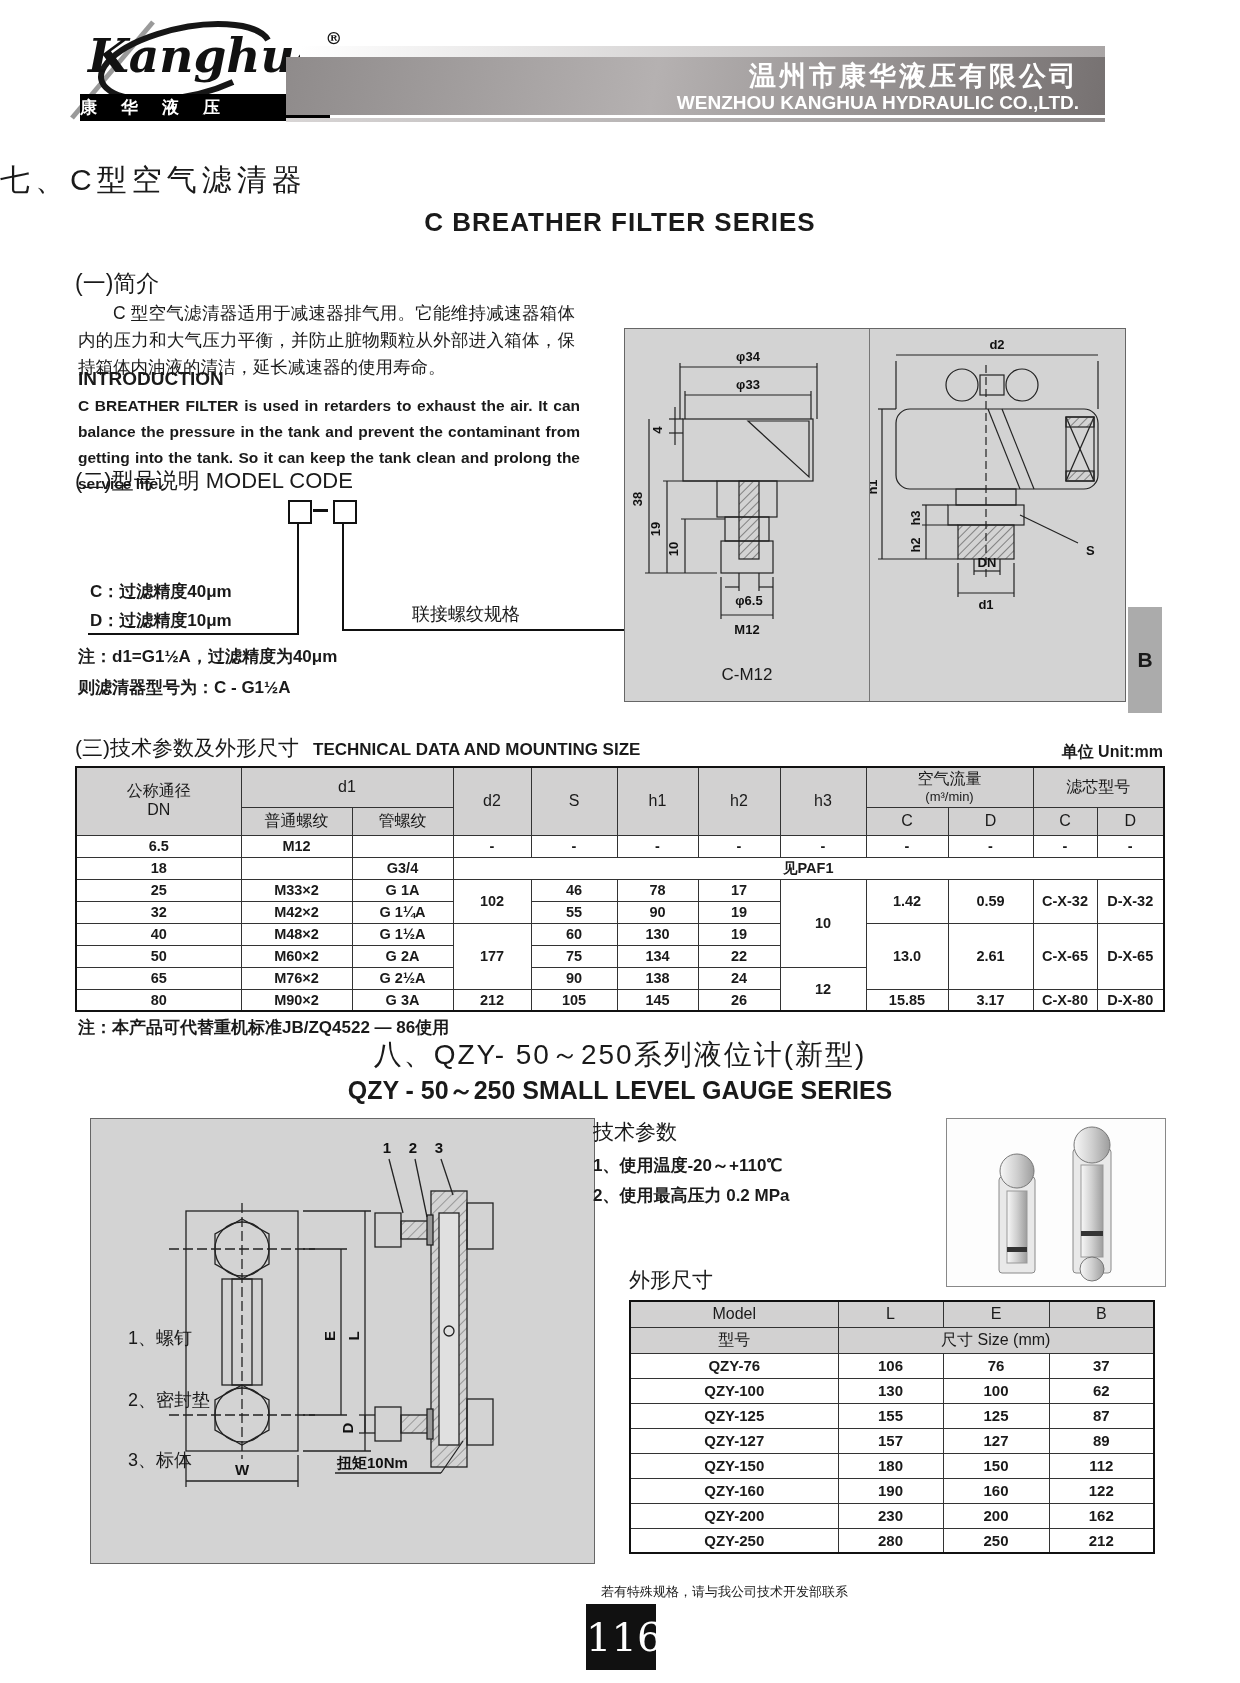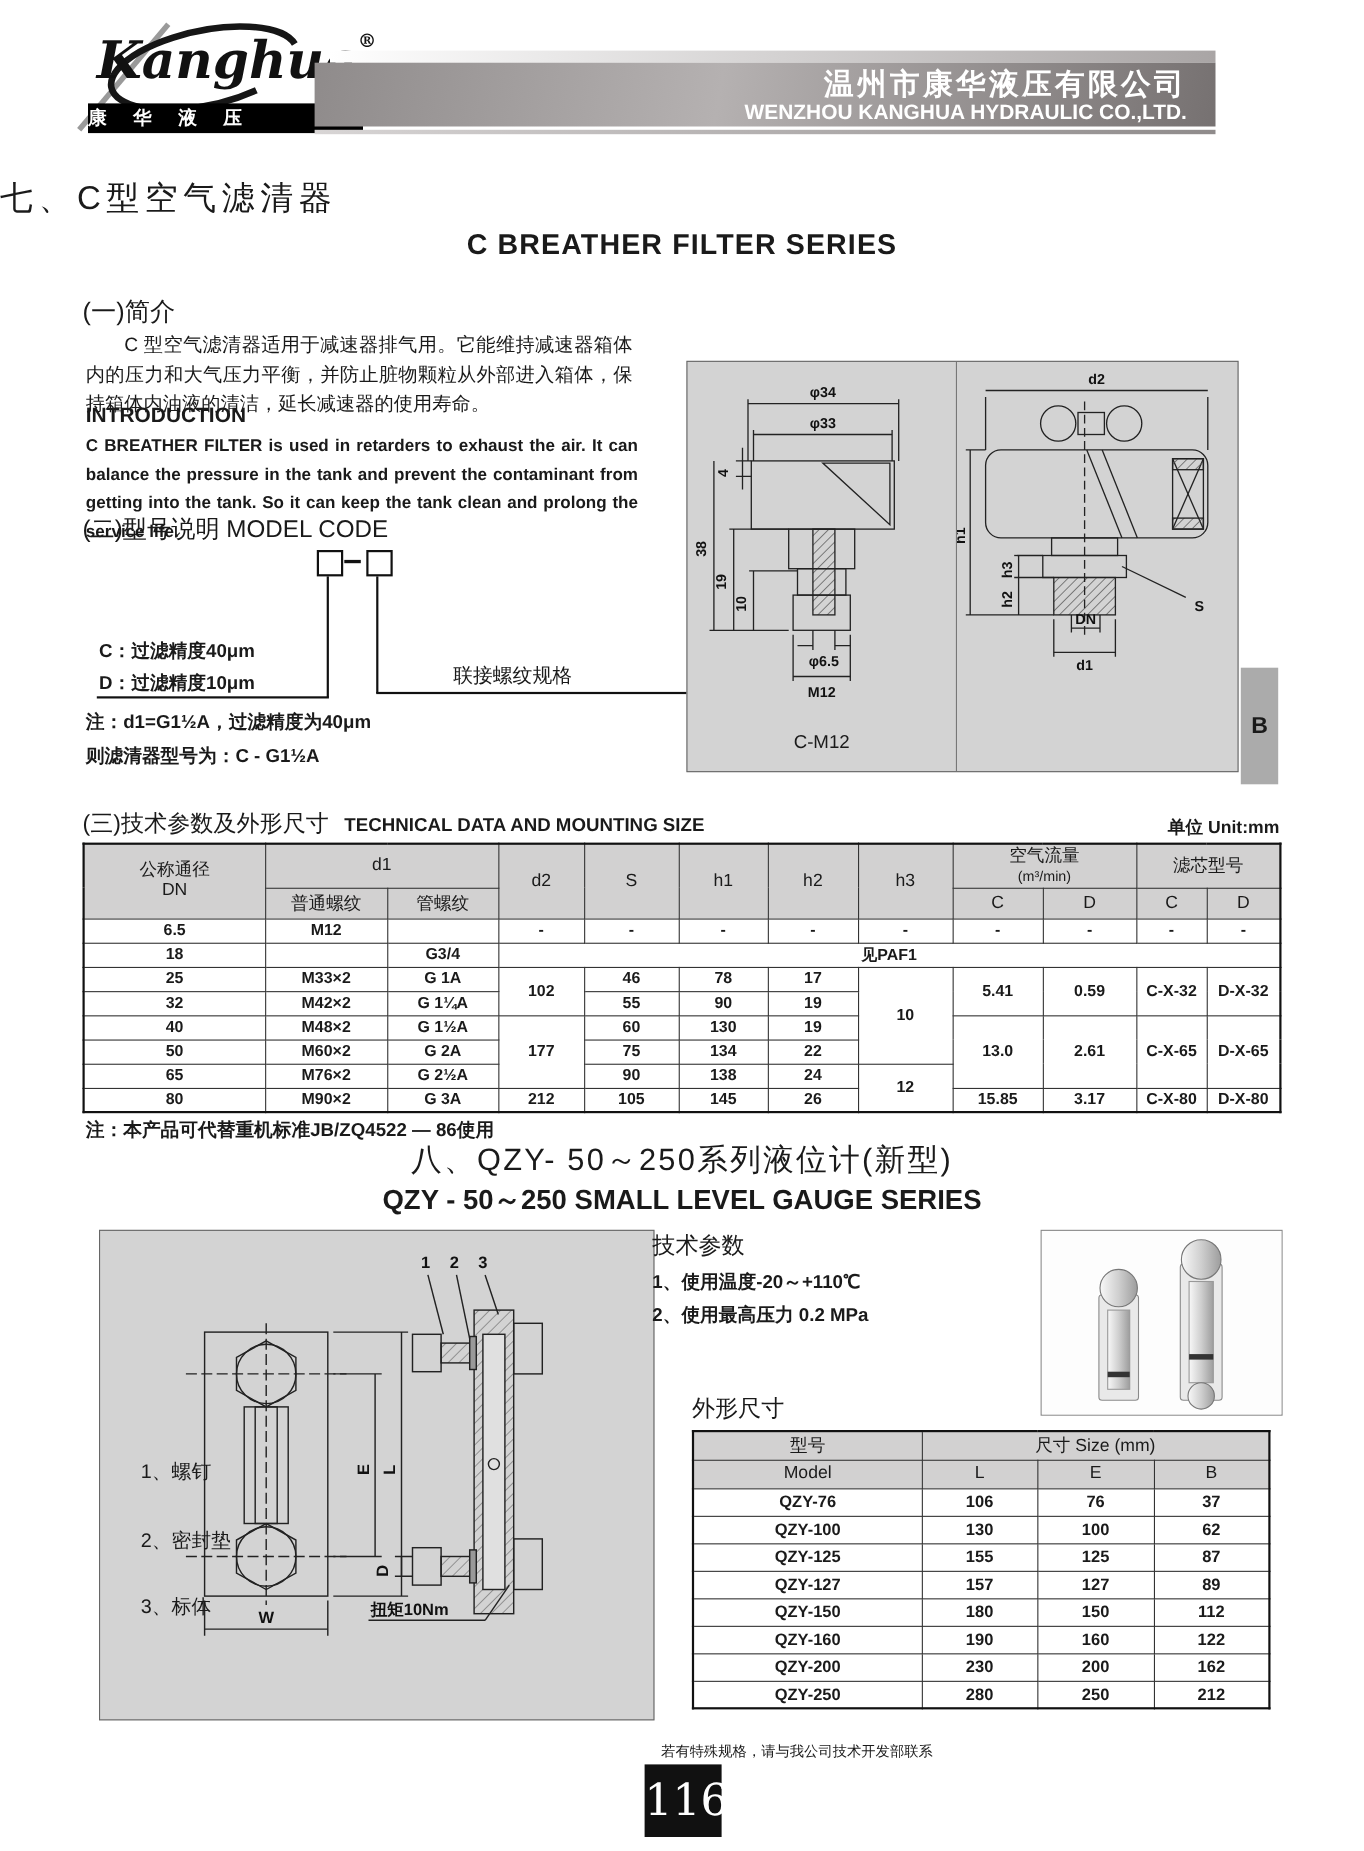--- a/index.html
+++ b/index.html
@@ -285,21 +285,21 @@
     </tr>
     <tr class="dr">
       <td class="dc">25</td>
           <td class="dc">M33×2</td>
           <td class="dc">G 1A</td>
           <td rowspan="2" class="dc">102</td>
           <td class="dc">46</td>
           <td class="dc">78</td>
           <td class="dc">17</td>
           <td rowspan="4" class="dc">10</td>
-          <td rowspan="2" class="dc">5.41</td>
+          <td rowspan="2" class="dc">1.42</td>
           <td rowspan="2" class="dc">0.59</td>
           <td rowspan="2" class="dc">C-X-32</td>
           <td rowspan="2" class="dc">D-X-32</td>
     </tr>
     <tr class="dr">
       <td class="dc">32</td>
           <td class="dc">M42×2</td>
           <td class="dc">G 1¼A</td>
           <td class="dc">55</td>
           <td class="dc">90</td>
@@ -446,29 +446,29 @@
 
   <table class="abs t2">
     <colgroup>
         <col style="width:208px">
         <col style="width:105px">
         <col style="width:106px">
         <col style="width:105px">
       </colgroup>
     <tbody>
         <tr class="hr">
-      <td class="hd">型号</td>
-      <td colspan="3" class="hd">尺寸 Size (mm)</td>
-    </tr>
-    <tr class="hr">
       <td class="hd">Model</td>
       <td class="hd">L</td>
       <td class="hd">E</td>
       <td class="hd">B</td>
     </tr>
+    <tr class="hr">
+      <td class="hd">型号</td>
+      <td colspan="3" class="hd">尺寸 Size (mm)</td>
+    </tr>
     <tr class="dr">
           <td class="dc">QZY-76</td>
           <td class="dc">106</td>
           <td class="dc">76</td>
           <td class="dc">37</td>
         </tr>
     <tr class="dr">
           <td class="dc">QZY-100</td>
           <td class="dc">130</td>
           <td class="dc">100</td>

